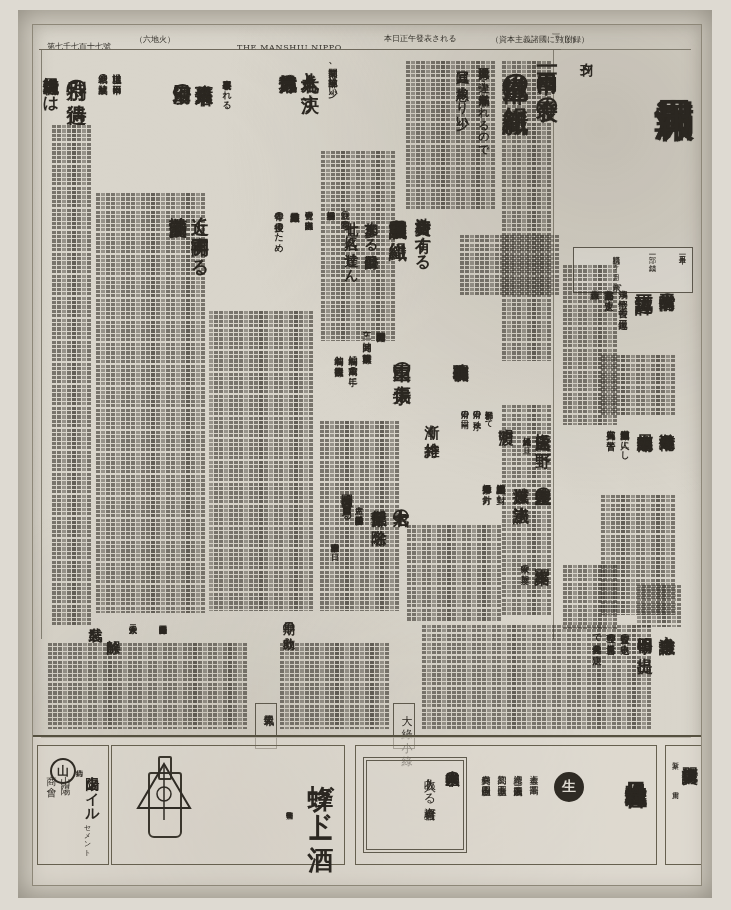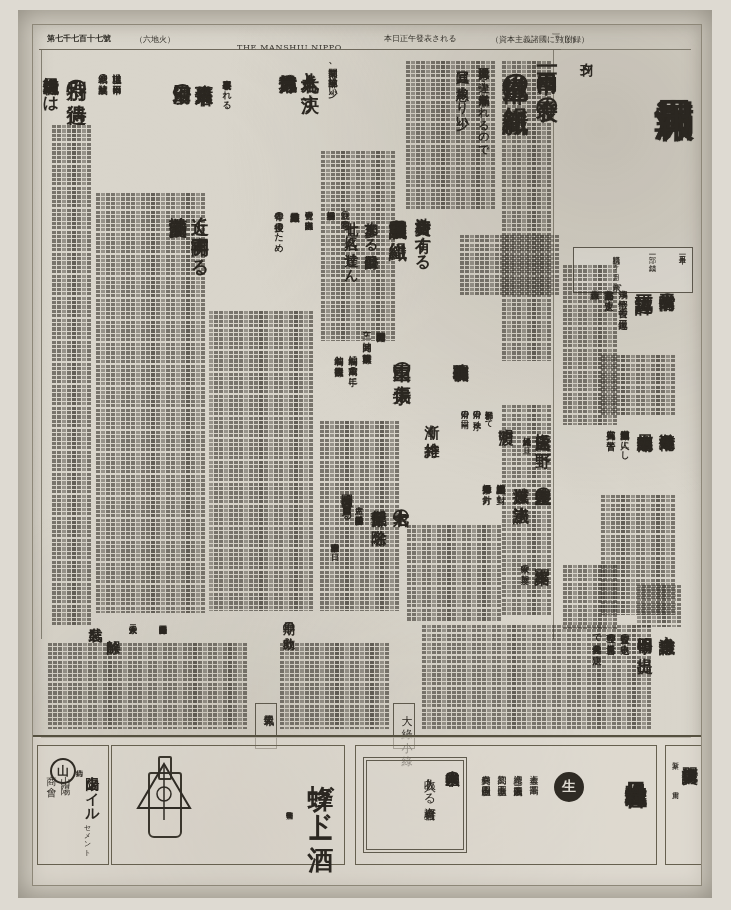--- a/index.html
+++ b/index.html
@@ -145,21 +145,21 @@
 </style>
 </head>
 <body>
 
 <div id="page">
   <div class="sheet">
     <div class="paper">
 
       <div class="topbar">
         <span class="v s9" style="right:2px;">一</span>
-        <span class="h s9" style="left:8px;top:4px;font-weight:bold;">第七千七百十七號</span>
+        <span class="h s9" style="left:8px;top:12px;">第七千七百十七號</span>
         <span class="h tiny" style="left:96px;top:5px;">（六地火）</span>
         <span class="h s11" style="left:198px;top:14px;letter-spacing:.08em;font-family:'DejaVu Serif',serif;">THE MANSHIU NIPPO</span>
         <span class="h s9" style="left:345px;top:4px;">本日正午發表される</span>
         <span class="h tiny" style="left:452px;top:5px;">（資本主義諸國に對し）</span>
         <span class="h tiny" style="left:518px;top:5px;">（附録）</span>
       </div>
 
       <div class="masthead">
         <span class="v mast-yukan">夕刊</span>
         <span class="v mast-title">満洲日報</span>

